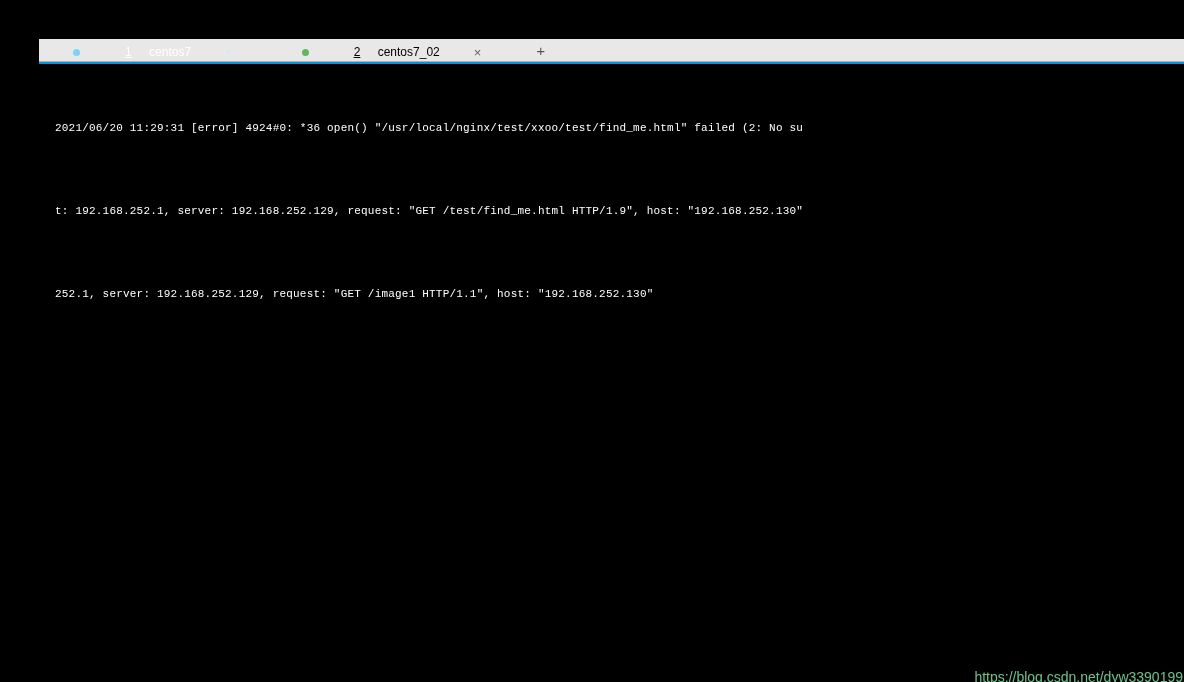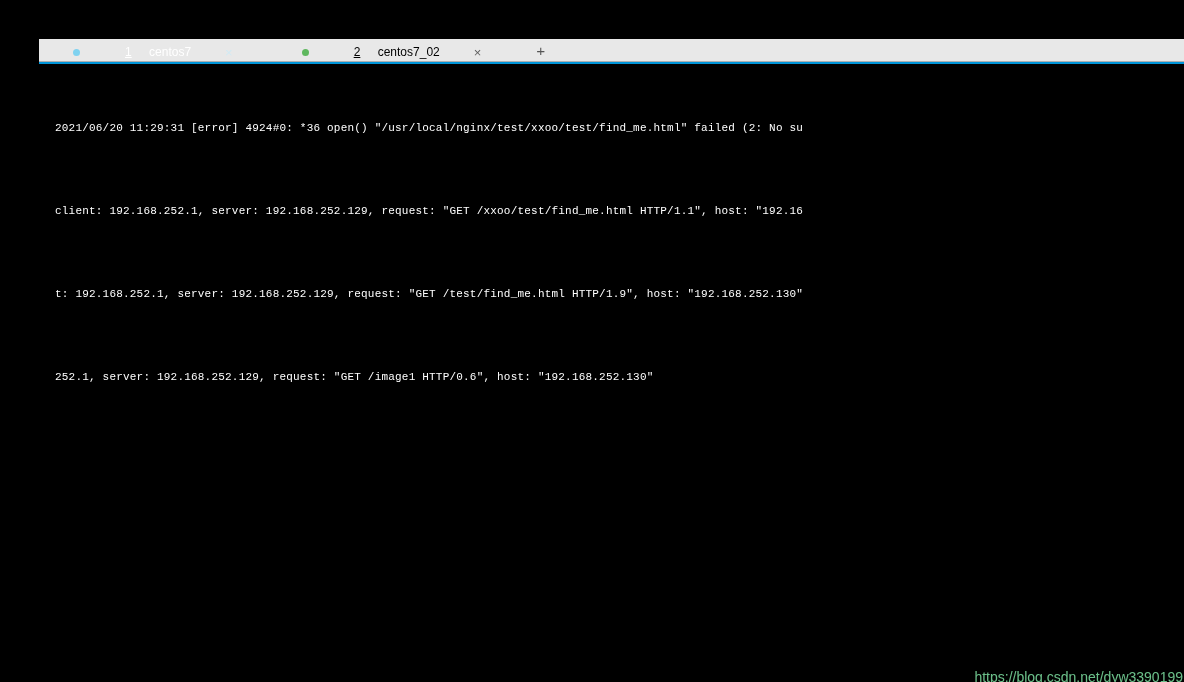--- a/index.html
+++ b/index.html
@@ -114,18 +114,17 @@
   <div class="tab">
     <span class="dot green"></span>
     <span><span class="num">2</span> <span>centos7_02</span></span>
     <span class="close">×</span>
   </div>
   <div class="add-tab">+</div>
 </div>
 
 <div class="terminal">
   <div class="terminal-line">2021/06/20 11:29:31 [error] 4924#0: *36 open() "/usr/local/nginx/test/xxoo/test/find_me.html" failed (2: No su</div>
-  <div class="terminal-line">client: 192.168.252.1, server: 192.168.252.129, request: "GET /xxoo/test/find_me.html HTTP/1.1", host: "192.16</div>
   <div class="terminal-line">t: 192.168.252.1, server: 192.168.252.129, request: "GET /test/find_me.html HTTP/1.9", host: "192.168.252.130"</div>
-  <div class="terminal-line">252.1, server: 192.168.252.129, request: "GET /image1 HTTP/0.6", host: "192.168.252.130"</div>
+  <div class="terminal-line">252.1, server: 192.168.252.129, request: "GET /image1 HTTP/1.1", host: "192.168.252.130"</div>
 </div>
 
 <div class="watermark">https://blog.csdn.net/dyw3390199</div>
 
 </body></html>

